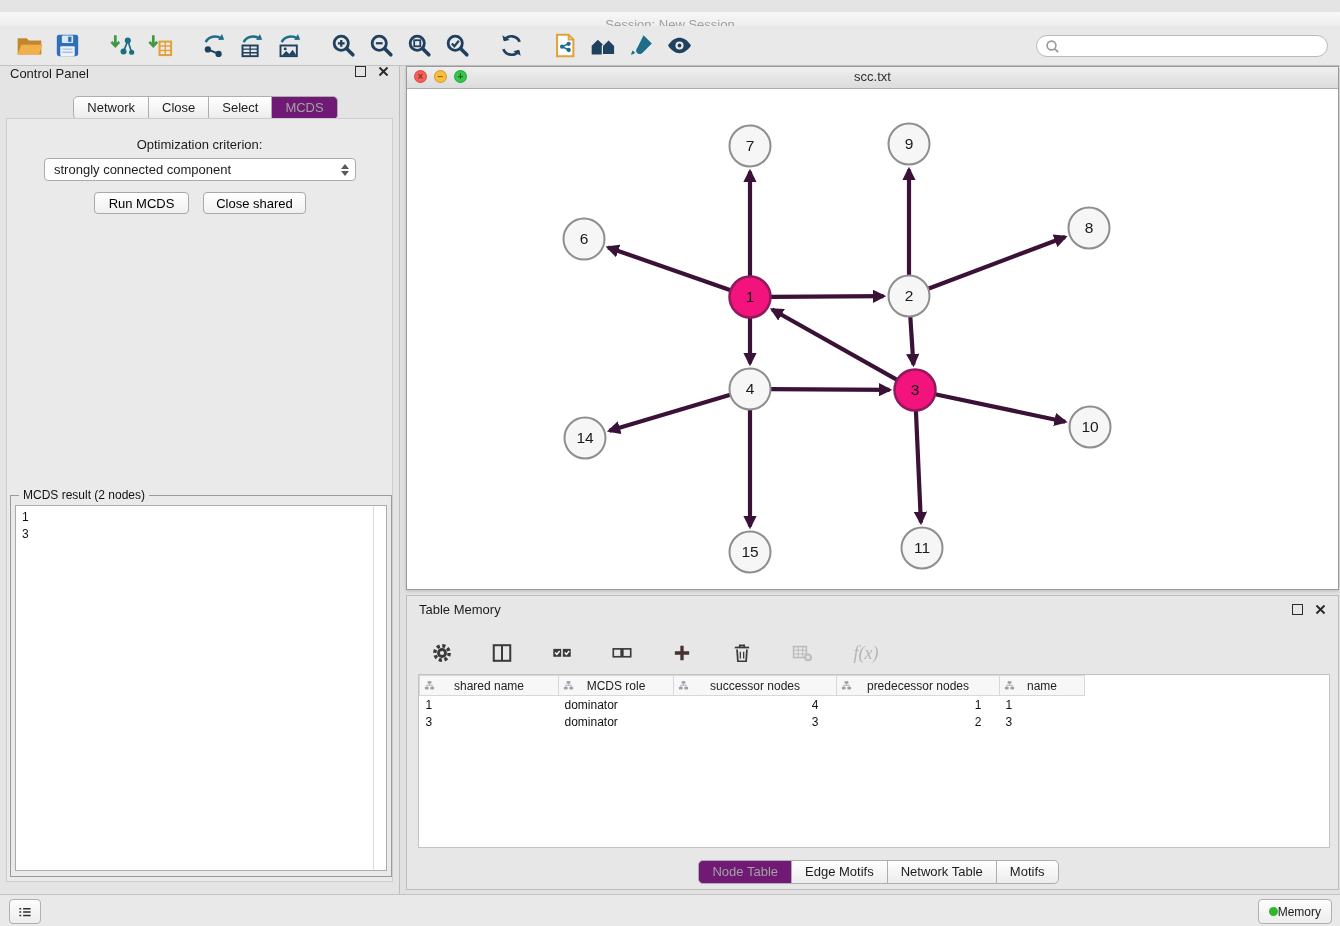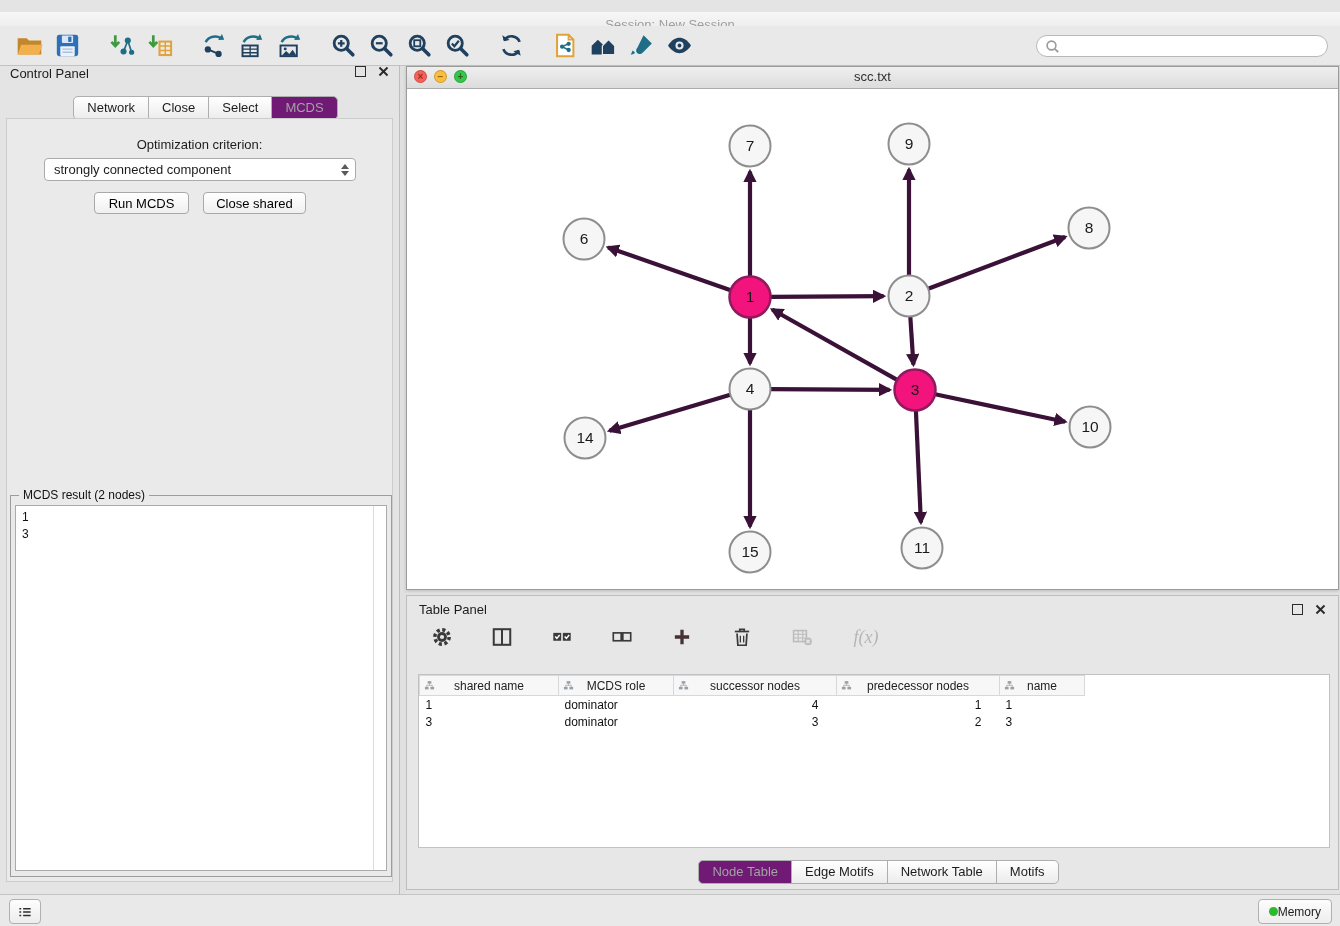--- a/index.html
+++ b/index.html
@@ -42,21 +42,21 @@
   .v-gap{position:absolute;left:400px;top:66px;width:6px;height:828px;background:#e0e0e0;}
   .workspace{position:absolute;left:406px;top:66px;width:934px;height:828px;background:#e2e2e2;}
   .net-window{position:absolute;left:0;top:0;width:933px;height:524px;background:#fff;border:1px solid #9b9b9b;box-sizing:border-box;box-shadow:0 1px 3px rgba(0,0,0,.18);}
   .net-titlebar{height:21px;background:linear-gradient(#efefef,#dcdcdc);border-bottom:1px solid #ababab;text-align:center;font-size:13px;line-height:20px;color:#2e2e2e;position:relative;}
   .traffic{position:absolute;left:7px;top:3px;display:flex;gap:7px;}
   .light{width:13px;height:13px;border-radius:50%;font-size:10px;line-height:12px;text-align:center;color:rgba(40,20,0,.55);font-weight:bold;border:1px solid rgba(0,0,0,.18);box-sizing:border-box;cursor:default;}
   #graph-svg{position:absolute;left:0;top:21px;}
   
   .table-panel{position:absolute;left:0;top:529px;width:933px;height:295px;background:#e7e7e7;border:1px solid #bdbdbd;box-sizing:border-box;}
   .tp-header{position:absolute;left:0;top:0;width:100%;height:26px;display:flex;align-items:center;padding:0 12px;box-sizing:border-box;}
-  .tp-toolbar{position:absolute;left:0;top:28px;width:100%;height:42px;display:flex;align-items:flex-start;gap:34px;padding-left:22px;box-sizing:border-box;}
+  .tp-toolbar{position:absolute;left:0;top:28px;width:100%;height:42px;display:flex;align-items:flex-end;gap:34px;padding-left:22px;box-sizing:border-box;}
   .tbtn{width:26px;height:26px;display:flex;align-items:center;justify-content:center;cursor:default;}
   .fx{font-family:"Liberation Serif",serif;font-style:italic;font-size:18px;color:#b5b5b5;}
   .node-table-wrap{position:absolute;left:11px;top:78px;width:910px;height:172px;background:#fff;border:1px solid #c2c2c2;overflow:hidden;}
   table.node-table{border-collapse:collapse;width:100%;font-size:12px;table-layout:fixed;}
   .node-table th{height:19px;font-weight:normal;border:1px solid #d8d8d8;background:#f7f7f7;position:relative;font-size:12px;color:#222;text-align:center;padding:0;}
   .node-table th.filler{border:none;background:#fff;}
   .node-table th .th-ico{position:absolute;left:4px;top:4px;}
   .node-table td{height:17px;padding:0 6px;color:#111;overflow:hidden;white-space:nowrap;}
   .tp-tabs{position:absolute;left:0;right:0;top:264px;display:flex;justify-content:center;}
   
@@ -328,21 +328,21 @@
         </g>
         <g>
           <circle cx="515" cy="460" r="20.5" fill="#f6f6f6" stroke="#8e8e8e" stroke-width="2"></circle>
           <text x="515" y="465" text-anchor="middle" font-size="15.5" font-family="Liberation Sans, sans-serif" fill="#1a1a1a">11</text>
         </g>
       </svg>
   </div>
 
   <div class="table-panel">
     <div class="tp-header">
-      <span>Table Panel</span>
+      <span>Table Memory</span>
       <span class="win-ctl">
         <span class="float-ico"></span>
         <svg width="11" height="11" viewBox="0 0 12 12">
             <path d="M1.6 1.6l8.8 8.8M10.4 1.6l-8.8 8.8" stroke="#2b2b2b" stroke-width="2.1"></path>
           </svg>
       </span>
     </div>
     <div class="tp-toolbar" id="tp-toolbar">
         <div class="tbtn">
           <svg width="22" height="22" viewBox="0 0 24 24">

